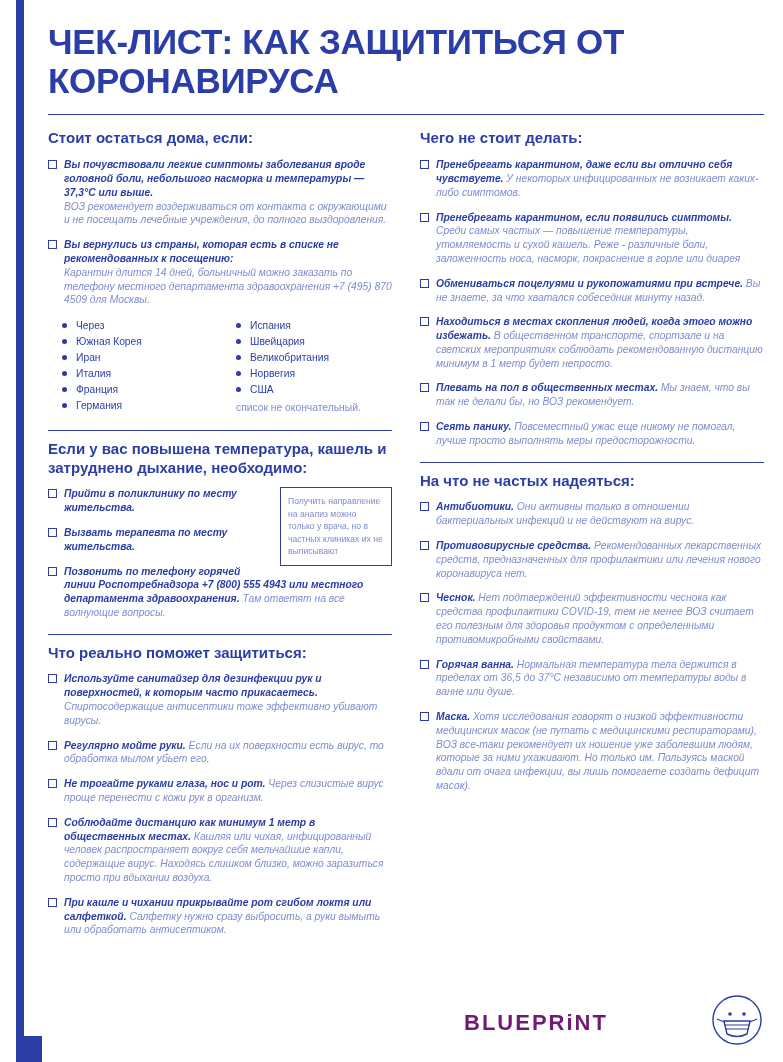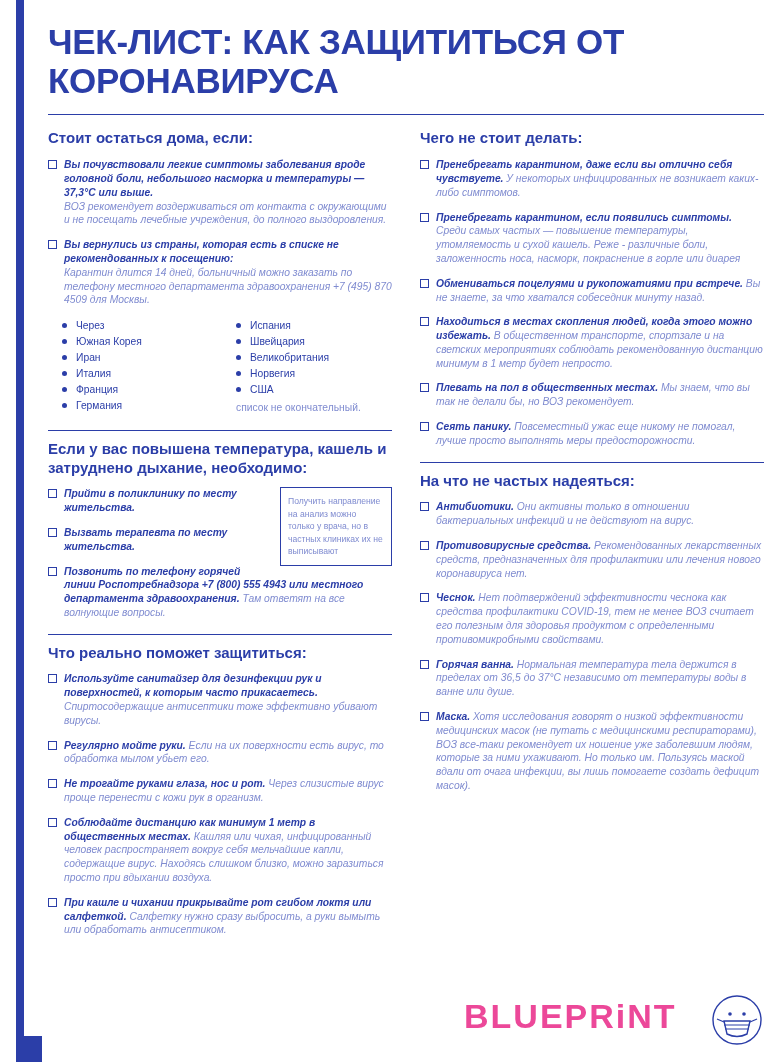--- a/index.html
+++ b/index.html
@@ -143,24 +143,24 @@
     position: absolute;
     left: 0;
     bottom: 0;
     width: 783px;
     height: 58px;
   }
   .logo {
     position: absolute;
     left: 448px;
     bottom: 26px;
-    font-size: 34px;
+    font-size: 22px;
     letter-spacing: 2px;
     font-weight: bold;
-    color: #ec4899;
+    color: #701a75;
     font-family: "Liberation Sans", sans-serif;
   }
   .mask-icon {
     position: absolute;
     right: 36px;
     bottom: 16px;
     width: 52px;
     height: 52px;
   }
   .bottom-sq {

